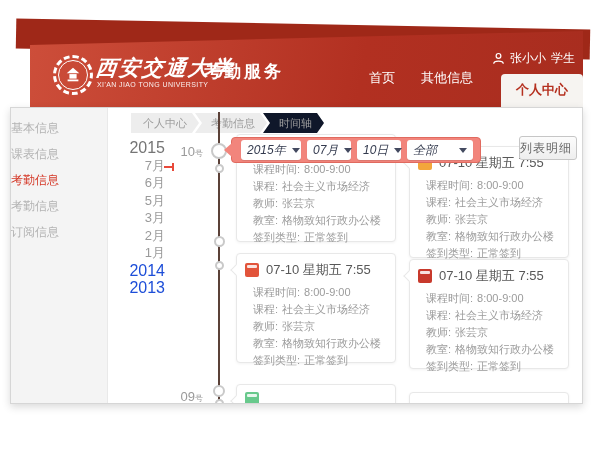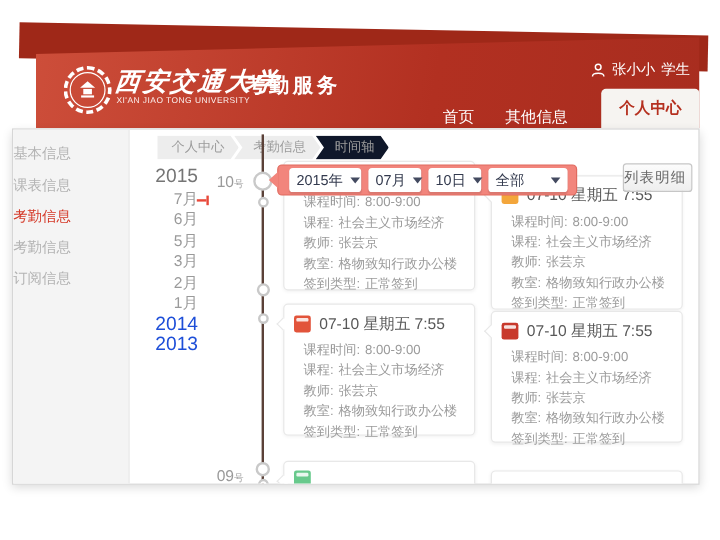--- a/index.html
+++ b/index.html
@@ -21,21 +21,21 @@
   .uni-cn { position:absolute; left:66px; top:26px; font-size:21px; font-weight:bold;
     font-style:italic; letter-spacing:2px; transform:skewX(-6deg); white-space:nowrap; }
   .uni-en { position:absolute; left:67px; top:53px; font-size:7px; letter-spacing:.4px;
     color:rgba(255,255,255,.92); white-space:nowrap; }
   .app-title { position:absolute; left:174px; top:32px; font-size:17px; font-weight:bold;
     letter-spacing:3px; white-space:nowrap; }
   .user-info { position:absolute; right:8px; top:22px; display:flex; align-items:center;
     gap:5px; font-size:12px; }
   .nav { position:absolute; right:0; bottom:0; display:flex; align-items:flex-end;
     gap:26px; font-size:13px; }
-  .nav-item { padding-bottom:0; cursor:pointer; white-space:nowrap; }
+  .nav-item { padding-bottom:20px; cursor:pointer; white-space:nowrap; }
   .nav-tab-active { margin-left:2px; padding:7px 15px 8px; background:#f6f4f1; color:#b5301f;
     font-weight:bold; border-radius:4px 4px 0 0; white-space:nowrap; }
 
   
   .window { position:absolute; left:10px; top:107px; width:573px; height:297px;
     background:#fff; border:1px solid #d6d6d6; box-shadow:0 3px 8px rgba(0,0,0,.15);
     overflow:hidden; }
 
   .sidebar { position:absolute; left:0; top:0; width:97px; height:100%;
     background:#f4f4f4; border-right:1px solid #e9e9e9; padding-top:12px; }
@@ -89,21 +89,21 @@
   .c1 .card-fields { padding-top:26px; }
   .c2 { left:398px; top:38px;  height:112px; }
   .c3 { left:225px; top:145px; height:110px; }
   .c4 { left:398px; top:151px; height:110px; }
   .c5 { left:225px; top:276px; height:60px; }
   .c6 { left:398px; top:284px; height:40px; }
 
   
   .filterbar { position:absolute; left:220px; top:29px; width:250px; height:26px;
     background:#f2857c; border:1px solid #e06a5f; border-radius:4px;
-    display:flex; align-items:center; gap:6px; padding:0 6px 0 9px; }
+    display:flex; align-items:center; gap:6px; padding:0 6px 0 9px;font-style:italic; }
   .filterbar::before { content:''; position:absolute; left:-8px; top:50%; margin-top:-7px;
     border-top:7px solid transparent; border-bottom:7px solid transparent;
     border-right:8px solid #f2857c; }
   .fsel { background:#fff; border-radius:3px; height:20px; display:flex; align-items:center;
     justify-content:space-between; padding:0 6px; font-size:12px; color:#333a4e;
     box-shadow:0 1px 1px rgba(0,0,0,.1); cursor:pointer; white-space:nowrap; }
   .fsel .tri { width:0; height:0; border-left:4px solid transparent;
     border-right:4px solid transparent; border-top:5px solid #434a60; margin-left:6px; }
   .w1{width:60px}.w2{width:44px}.w3{width:44px}.w4{width:66px}
   .list-btn { position:absolute; left:508px; top:28px; width:58px; height:24px;

